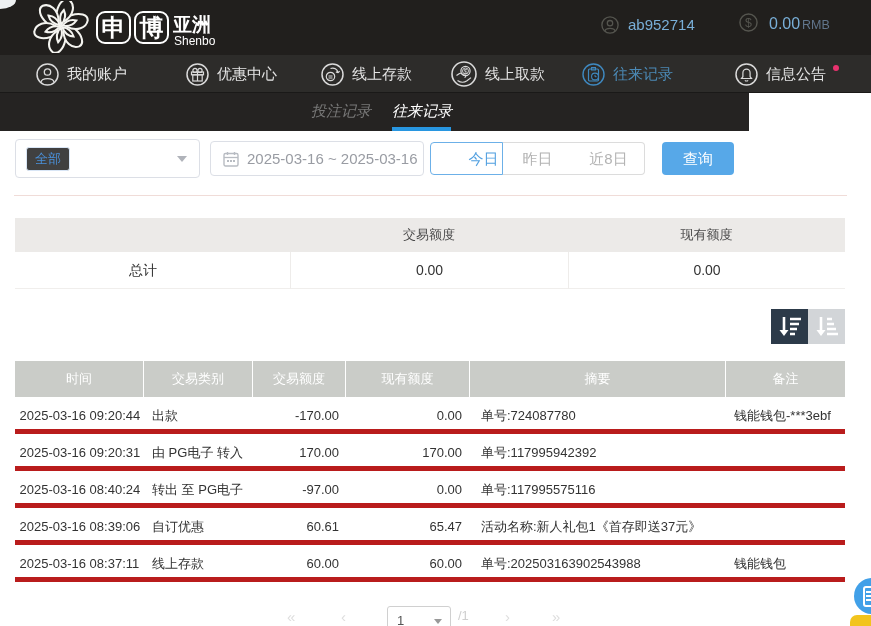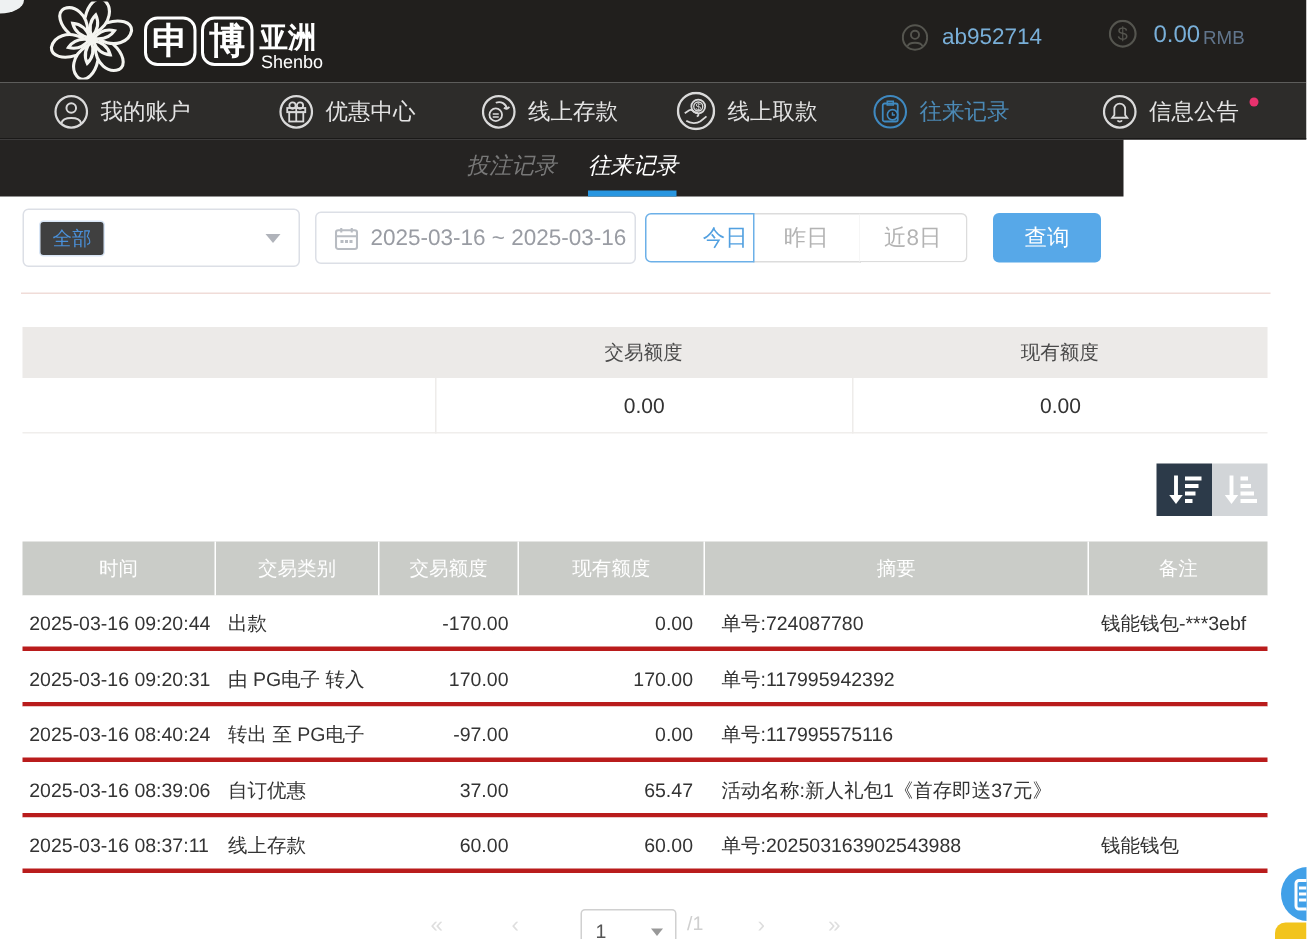--- a/index.html
+++ b/index.html
@@ -40,21 +40,21 @@
 .sumhead { position:absolute; left:15px; top:218px; width:830px; height:34px; background:#eceae8; }
 .sumhead div { position:absolute; top:0; height:34px; line-height:34px; font-size:13px; color:#4a4a4a; text-align:center; }
 .sumrow { position:absolute; left:15px; top:252px; width:830px; height:37px; background:#fff; border-bottom:1px solid #f0eeec; }
 .sumrow div { position:absolute; top:0; height:37px; line-height:37px; font-size:14px; color:#333; text-align:center; }
 
 .sortd { position:absolute; left:771px; top:309px; width:37px; height:35px; background:#2c3a49; }
 .sorta { position:absolute; left:808px; top:309px; width:37px; height:35px; background:#d2d5d8; }
 
 .thead { position:absolute; left:15px; top:361px; width:830px; height:36px; background:#caccc8; }
 .thead div { position:absolute; top:0; height:36px; line-height:36px; font-size:13px; color:#fff; text-align:center; border-right:1px solid #fff; }
-.trow { position:absolute; left:15px; width:830px; height:37px; background:#fff; border-bottom:3px solid #b91c1c; font-size:13px; color:#333; }
+.trow { position:absolute; left:15px; width:830px; height:37px; background:#fff; border-bottom:5px solid #b91c1c; font-size:13px; color:#333; }
 .trow div { position:absolute; top:0; height:37px; line-height:37px; }
 .c-time { left:4.5px; }
 .c-type { left:137px; }
 .c-amt { left:238px; width:86px; text-align:right; }
 .c-bal { left:331px; width:116px; text-align:right; }
 .c-sum { left:466px; }
 .c-note { left:719px; }
 .pagsel { position:absolute; left:387px; top:606px; width:64px; height:30px; border:1px solid #d0d0d0; border-radius:3px; background:#fff; font-size:13px; color:#555; line-height:28px; padding-left:9px;}
 .pagsel .pc { position:absolute; right:8px; top:12px; width:0; height:0; border-left:4px solid transparent; border-right:4px solid transparent; border-top:5px solid #999; }
 .pslash { position:absolute; left:458px; top:608px; font-size:13px; color:#cfcfcf; }
@@ -189,20 +189,21 @@
 <div class="btn btn-8">近8日</div>
 <div class="btn-q">查询</div>
 
 <div class="pinkline"></div>
 
 <div class="sumhead">
   <div style="left:275px;width:278px;">交易额度</div>
   <div style="left:553px;width:277px;">现有额度</div>
 </div>
 <div class="sumrow">
+  <div style="left:0;width:256px;">总计</div>
   <div style="left:275px;width:278px;border-left:1px solid #eeecea;">0.00</div>
   <div style="left:553px;width:277px;border-left:1px solid #eeecea;">0.00</div>
 </div>
 
 <div class="sortd">
   <svg width="37" height="35" viewBox="0 0 37 35">
       <g stroke="#fff" stroke-width="2.6" fill="#fff">
         <path d="M13,8 v16" fill="none"></path>
         <path d="M8.5,21 l4.5,6 l4.5,-6 z" stroke-width="0"></path>
         <path d="M19,10 h11 M19,15 h9 M19,20 h7 M19,25 h5" fill="none"></path>
@@ -245,21 +246,21 @@
 <div class="trow" style="top:471px;">
   <div class="c-time">2025-03-16 08:40:24</div>
     <div class="c-type">转出 至 PG电子</div>
   <div class="c-amt">-97.00</div>
     <div class="c-bal">0.00</div>
   <div class="c-sum">单号:117995575116</div>
 </div>
 <div class="trow" style="top:508px;">
   <div class="c-time">2025-03-16 08:39:06</div>
     <div class="c-type">自订优惠</div>
-  <div class="c-amt">37.00</div>
+  <div class="c-amt">60.61</div>
     <div class="c-bal">65.47</div>
   <div class="c-sum">活动名称:新人礼包1《首存即送37元》</div>
 </div>
 <div class="trow" style="top:545px;">
   <div class="c-time">2025-03-16 08:37:11</div>
     <div class="c-type">线上存款</div>
   <div class="c-amt">60.00</div>
     <div class="c-bal">60.00</div>
   <div class="c-sum">单号:202503163902543988</div>
     <div class="c-note">钱能钱包</div>

